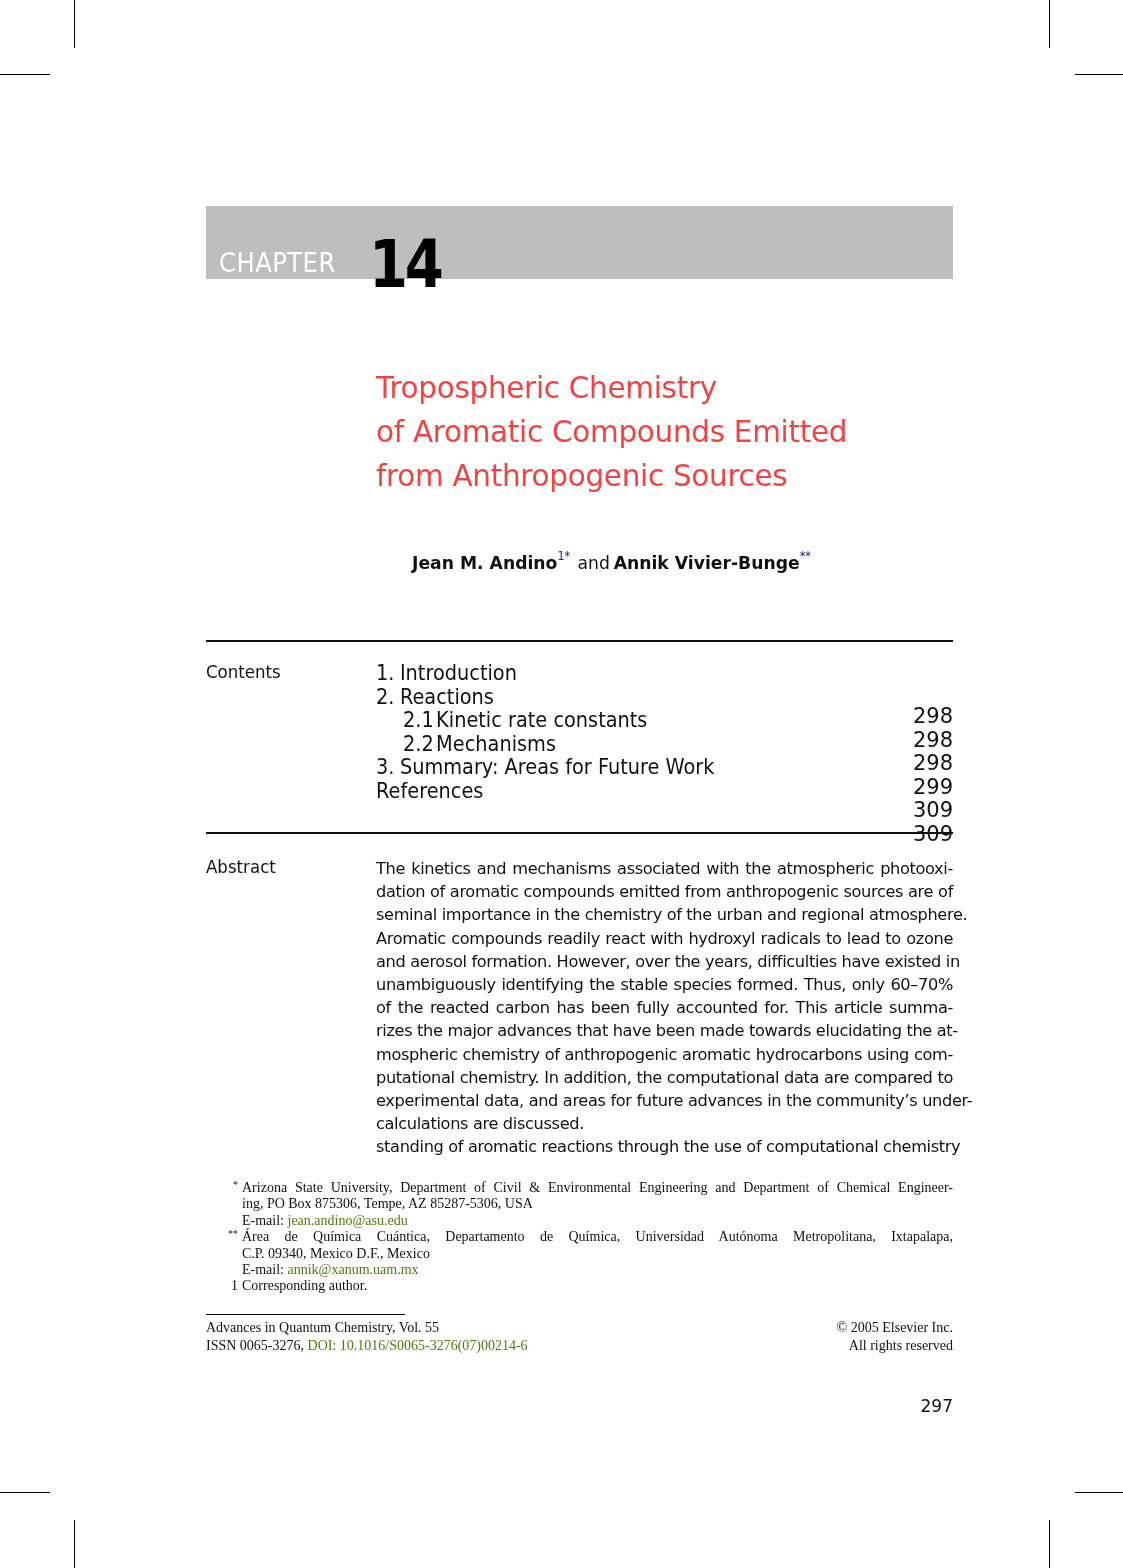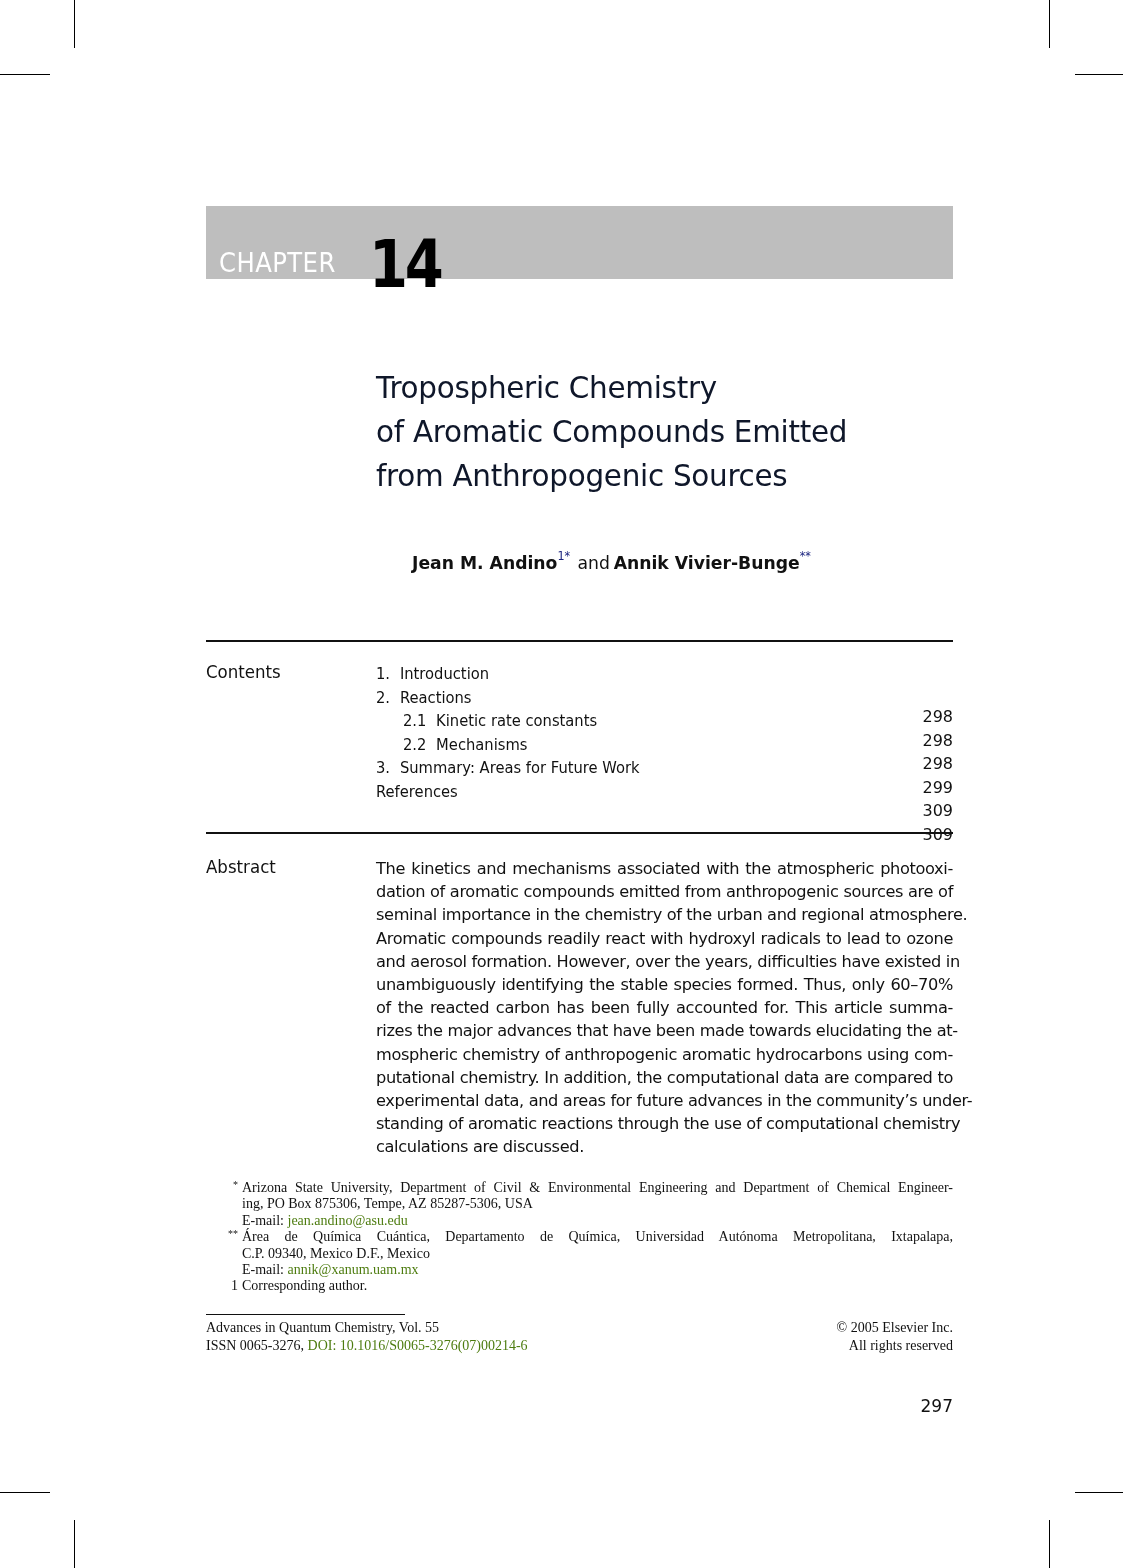--- a/index.html
+++ b/index.html
@@ -5,33 +5,33 @@
     html, body { margin: 0; padding: 0; background: #ffffff; }
     body { width: 1123px; height: 1568px; position: relative; overflow: hidden; color: #111; font-family: "DejaVu Sans", sans-serif; }
     .crop { position: absolute; background: #000; }
     .crop.v { width: 1px; }
     .crop.h { height: 1px; }
 
     .chapter-band { position: absolute; left: 206px; top: 206px; width: 747px; height: 73px; background: #bebebe; }
     .chapter-label { position: absolute; left: 219px; top: 247px; font-family: "DejaVu Sans", sans-serif; font-size: 27px; color: #ffffff; letter-spacing: 0.5px; font-weight: normal; transform: scaleX(0.9); transform-origin: left; }
     .chapter-number { position: absolute; left: 369px; top: 232px; font-family: "DejaVu Sans", sans-serif; font-weight: bold; font-size: 66px; color: #000; letter-spacing: -4px; line-height: 1; transform: scaleX(0.85); transform-origin: left; }
 
-    .title { position: absolute; left: 376px; top: 365px; width: 570px; font-family: "DejaVu Sans", sans-serif; font-size: 31px; line-height: 44px; color: #0f172a; letter-spacing: -0.3px; }
+    .title { position: absolute; left: 376px; top: 365px; width: 570px; font-family: "DejaVu Sans", sans-serif; font-size: 31px; line-height: 44px; color: #ef4444; letter-spacing: -0.3px; }
     .title div { white-space: nowrap; transform: scaleX(0.95); transform-origin: left; }
 
     .authors { position: absolute; left: 412px; top: 551px; font-family: "DejaVu Sans", sans-serif; font-size: 18.5px; white-space: nowrap; transform: scaleX(0.93); transform-origin: left; }
     .authors b { font-weight: bold; }
     .authors sup { color: #1a237e; font-size: 12px; position: relative; top: -2px; }
     .authors .and { margin: 0 4px 0 8px; }
 
     .rule { position: absolute; left: 206px; width: 747px; height: 2px; background: #111; }
 
     .sec-label { position: absolute; left: 206px; font-family: "DejaVu Sans", sans-serif; font-size: 17.5px; transform: scaleX(0.95); transform-origin: left; }
 
-    .toc { position: absolute; left: 376px; top: 662px; width: 577px; font-family: "DejaVu Sans", sans-serif; font-size: 16px; }
+    .toc { position: absolute; left: 376px; top: 662px; width: 577px; font-family: "DejaVu Sans", sans-serif; font-size: 21px; }
     .toc-row { height: 23.6px; line-height: 23.6px; position: relative; }
     .toc-row .txt { position: absolute; left: 0; white-space: nowrap; transform: scaleX(0.92); transform-origin: left; }
     .toc-row.sub .txt { left: 27px; }
     .toc-row .num { display: inline-block; width: 26px; }
     .toc-row.sub .num { width: 36px; }
     .toc-row .pg { position: absolute; right: 0; margin-top: 43px; }
 
     .abstract { position: absolute; left: 376px; top: 857px; width: 577px; font-family: "DejaVu Sans", sans-serif; font-size: 16.2px; line-height: 23.2px; }
     .abstract .line { white-space: nowrap; text-align: justify; text-align-last: justify; letter-spacing: -0.35px; }
     .abstract .line.last { text-align-last: left; }
@@ -111,22 +111,22 @@
   <div class="line">dation of aromatic compounds emitted from anthropogenic sources are of</div>
   <div class="line">seminal importance in the chemistry of the urban and regional atmosphere.</div>
   <div class="line">Aromatic compounds readily react with hydroxyl radicals to lead to ozone</div>
   <div class="line">and aerosol formation. However, over the years, difficulties have existed in</div>
   <div class="line">unambiguously identifying the stable species formed. Thus, only 60–70%</div>
   <div class="line">of the reacted carbon has been fully accounted for. This article summa-</div>
   <div class="line">rizes the major advances that have been made towards elucidating the at-</div>
   <div class="line">mospheric chemistry of anthropogenic aromatic hydrocarbons using com-</div>
   <div class="line">putational chemistry. In addition, the computational data are compared to</div>
   <div class="line">experimental data, and areas for future advances in the community’s under-</div>
+  <div class="line last">calculations are discussed.</div>
   <div class="line">standing of aromatic reactions through the use of computational chemistry</div>
-  <div class="line last">calculations are discussed.</div>
 </div>
 
 <div class="footnotes">
   <div class="fn">
     <span class="mark">*</span>
     <div class="l">Arizona State University, Department of Civil &amp; Environmental Engineering and Department of Chemical Engineer-</div>
     <div class="l left">ing, PO Box 875306, Tempe, AZ 85287-5306, USA</div>
     <div class="l left"><span>E-mail: </span><span class="link">jean.andino@asu.edu</span></div>
   </div>
   <div class="fn">

